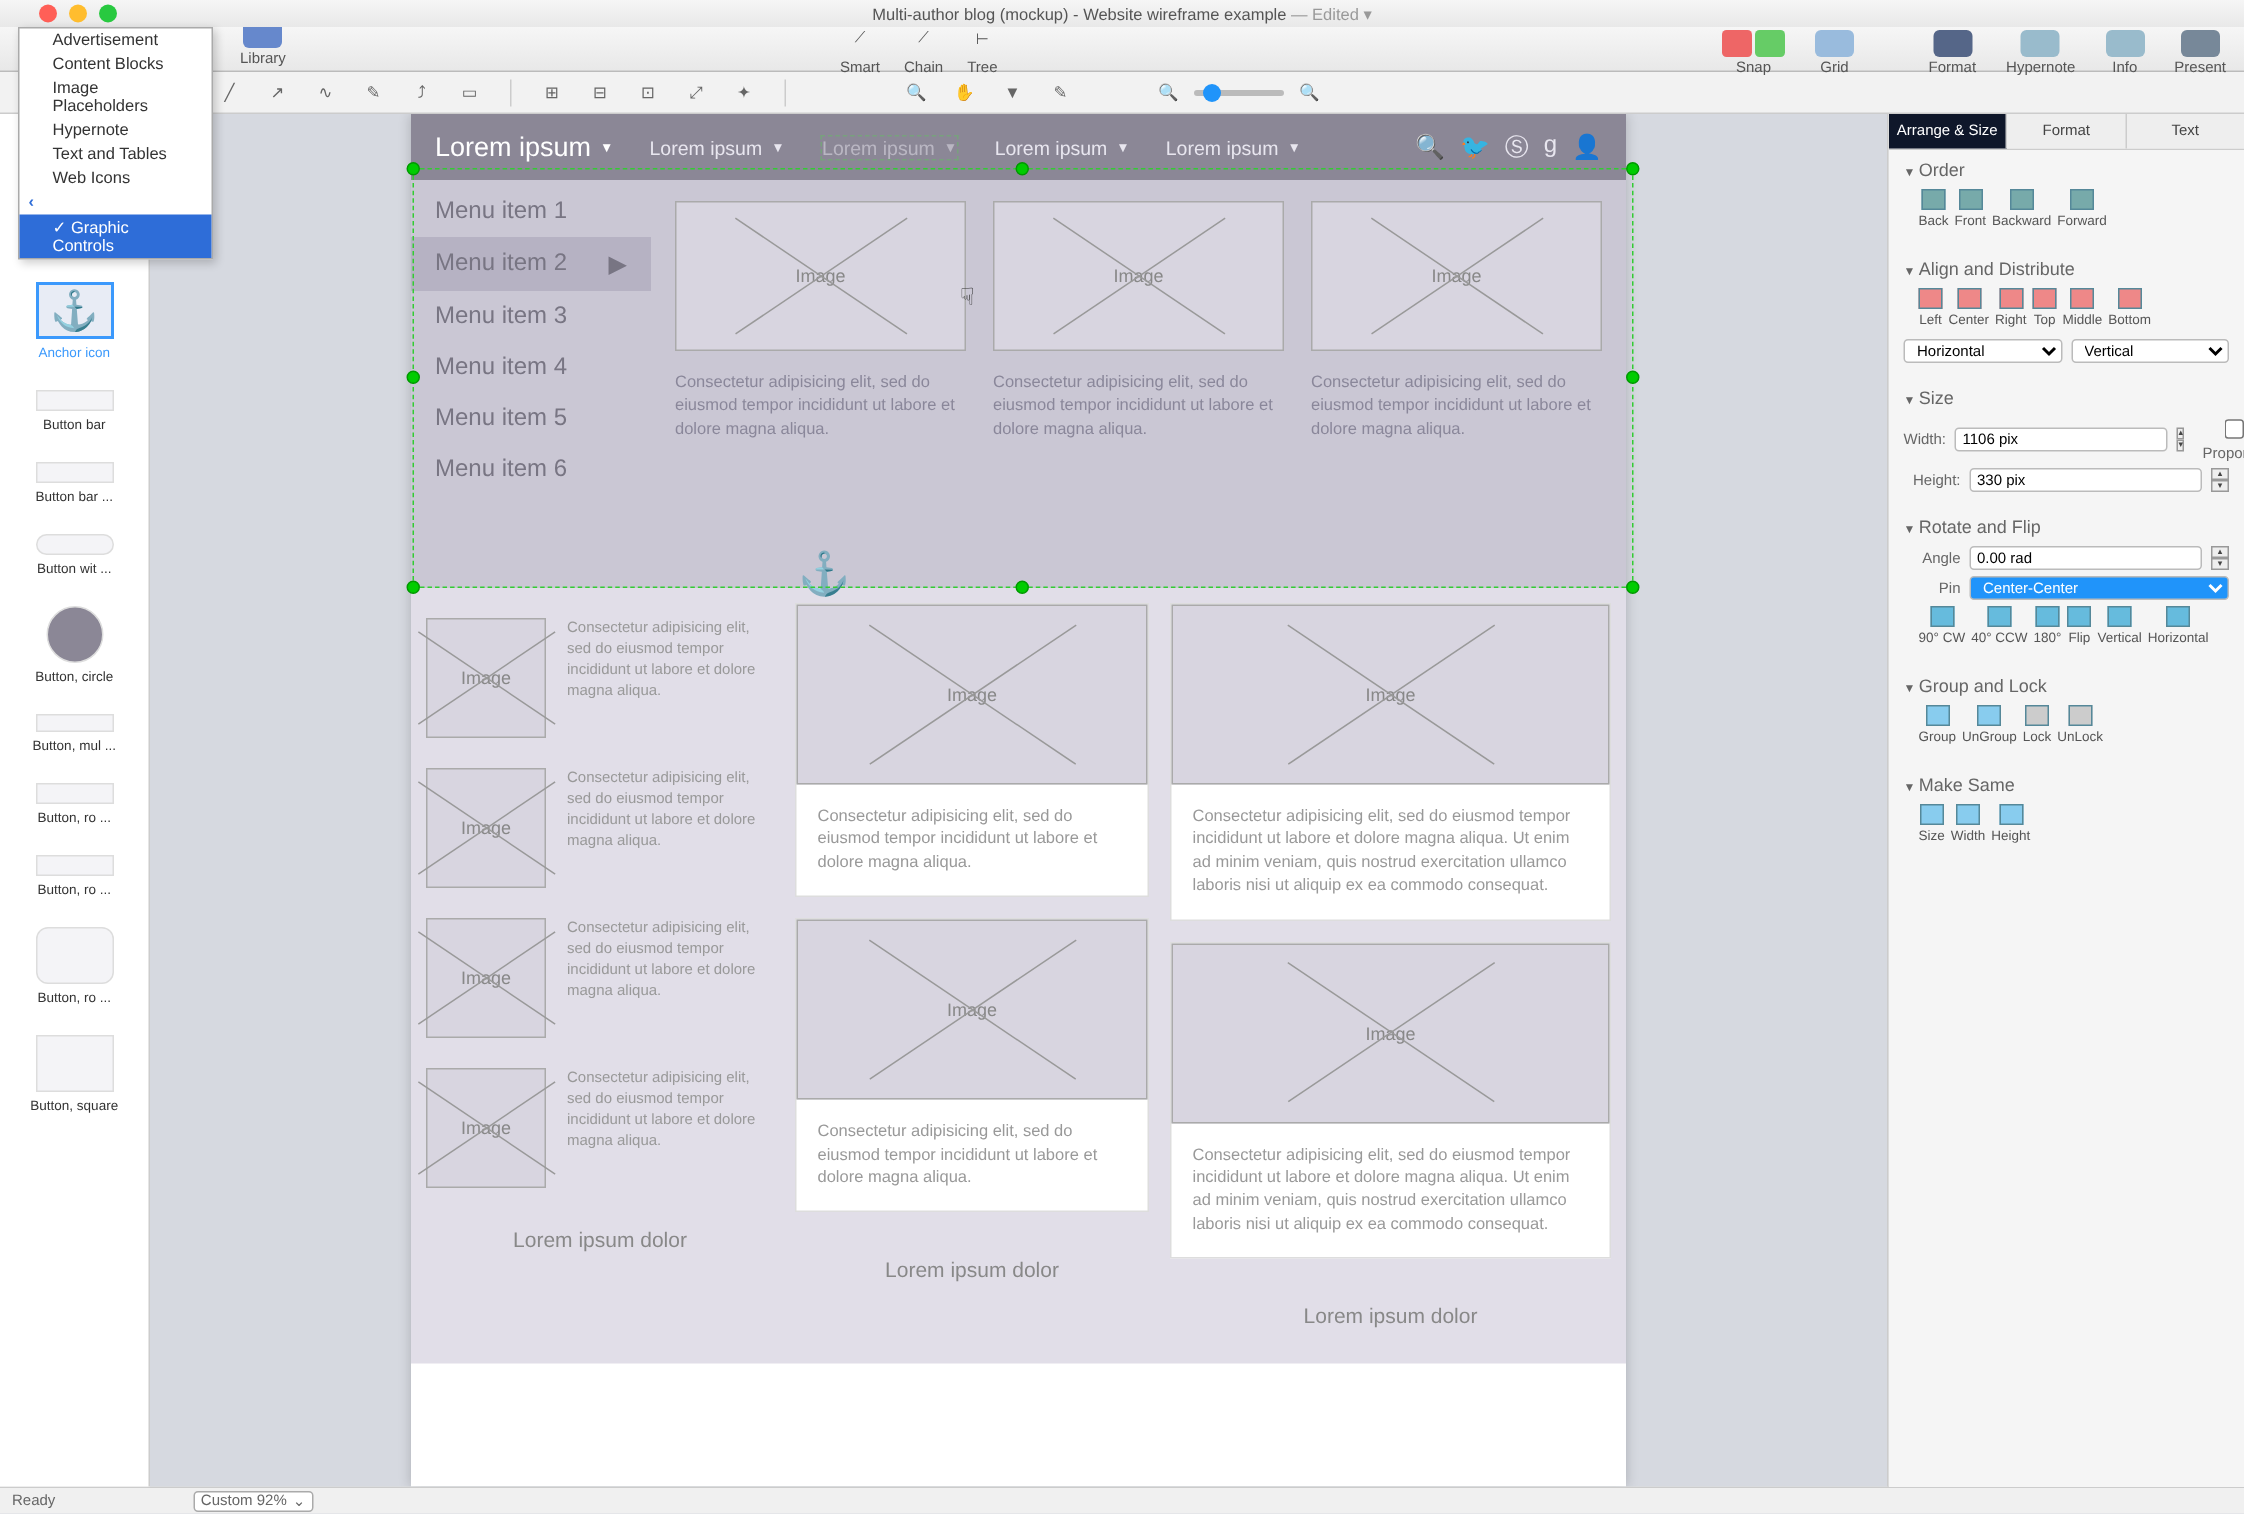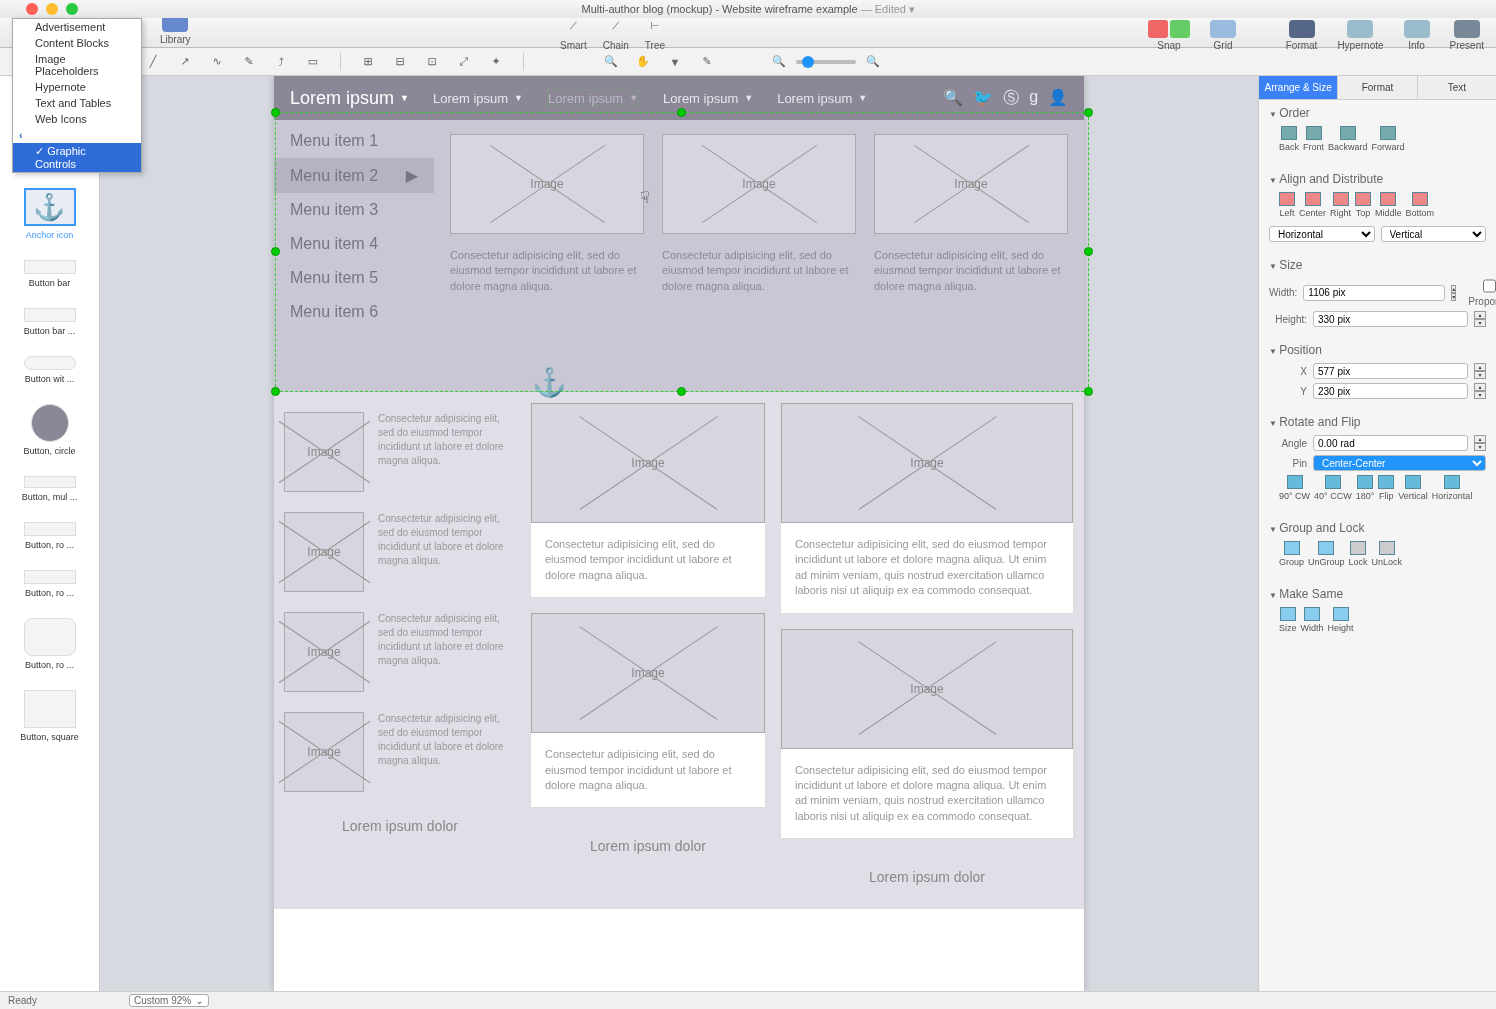--- a/index.html
+++ b/index.html
@@ -33,21 +33,21 @@
 .lib-thumb{width:52px;height:38px;background:#f4f4f7;border:1px solid #ddd;}
 .lib-item.sel .lib-thumb{border:2px solid #3b99fc;background:#e8ecf5;}
 .lib-item.sel{color:#3b99fc;}
 
 .canvas-wrap{flex:1;background:#d6d9e0;overflow:hidden;position:relative;display:flex;justify-content:center;}
 .canvas{background:#fff;width:810px;margin-top:0;box-shadow:0 0 8px rgba(0,0,0,.2);position:relative;margin-left:0;}
 
 .inspector{width:238px;background:#f5f5f5;border-left:1px solid #ccc;overflow-y:auto;font-size:10px;color:#444;}
 .insp-tabs{display:flex;height:24px;border-bottom:1px solid #ccc;}
 .insp-tab{flex:1;display:flex;align-items:center;justify-content:center;border-right:1px solid #ccc;background:#eee;}
-.insp-tab.active{background:#3b82f6;color:#fff;}
+.insp-tab.active{background:#0f172a;color:#fff;}
 .insp-tab:last-child{border-right:none;}
 .insp-sec{padding:6px 10px;}
 .insp-sec h4{font-size:12px;font-weight:normal;color:#666;margin-bottom:6px;}
 .insp-sec h4::before{content:"▼ ";font-size:8px;}
 .icon-row{display:flex;gap:4px;margin-bottom:8px;justify-content:flex-start;padding-left:10px;}
 .icon-item{display:flex;flex-direction:column;align-items:center;gap:2px;font-size:9px;color:#555;}
 .mini-ic{width:16px;height:14px;background:#7aa;border:1px solid #589;}
 .form-row{display:flex;align-items:center;gap:6px;margin-bottom:4px;}
 .form-row label{width:38px;text-align:right;color:#666;}
 .form-row input,.form-row select{flex:1;height:16px;border:1px solid #bbb;border-radius:3px;font-size:10px;padding:0 4px;background:#fff;}
@@ -462,39 +462,20 @@
       <div class="form-row">
           <label>Height:</label>
           <input value="330 pix" style="">
           <div class="stepper">
             <span>▴</span>
             <span>▾</span>
           </div>
         </div>
     </div>
     <div class="insp-sec">
-      <h4>Position</h4>
-      <div class="form-row">
-          <label>X</label>
-          <input value="577 pix" style="">
-          <div class="stepper">
-            <span>▴</span>
-            <span>▾</span>
-          </div>
-        </div>
-      <div class="form-row">
-          <label>Y</label>
-          <input value="230 pix" style="">
-          <div class="stepper">
-            <span>▴</span>
-            <span>▾</span>
-          </div>
-        </div>
-    </div>
-    <div class="insp-sec">
       <h4>Rotate and Flip</h4>
       <div class="form-row">
           <label>Angle</label>
           <input value="0.00 rad" style="">
           <div class="stepper">
             <span>▴</span>
             <span>▾</span>
           </div>
         </div>
       <div class="form-row">

